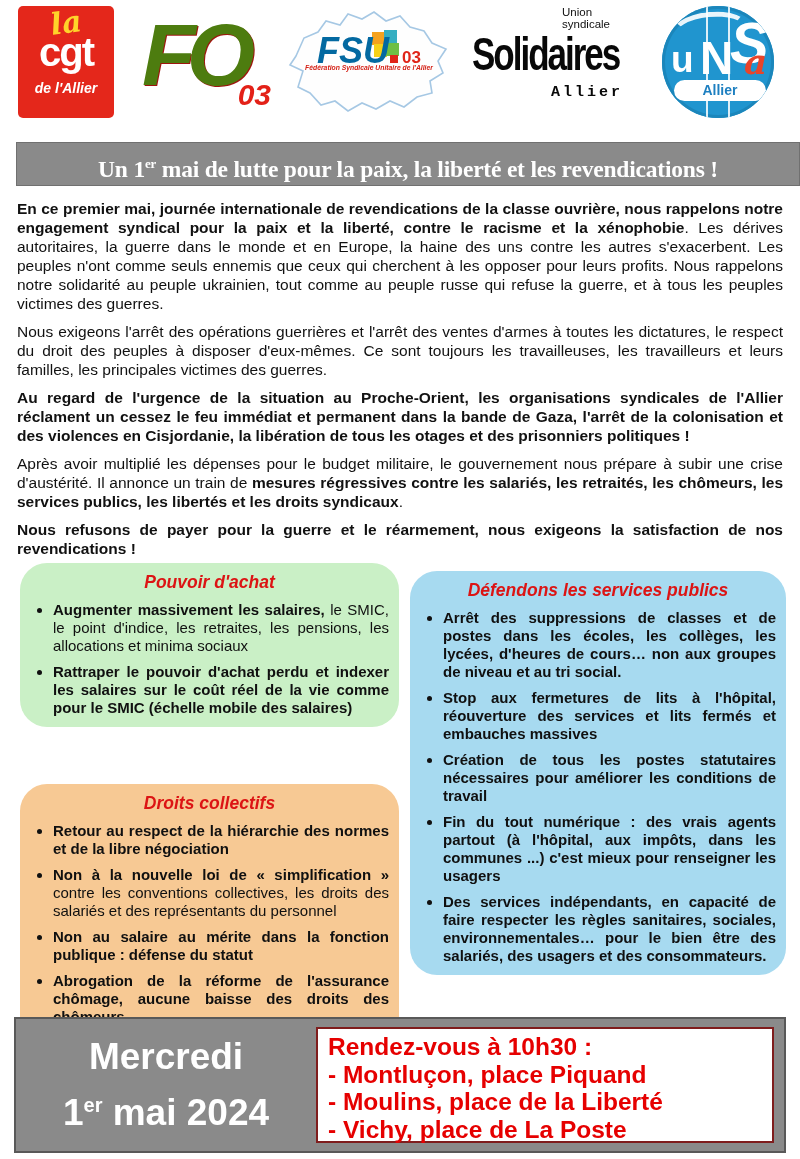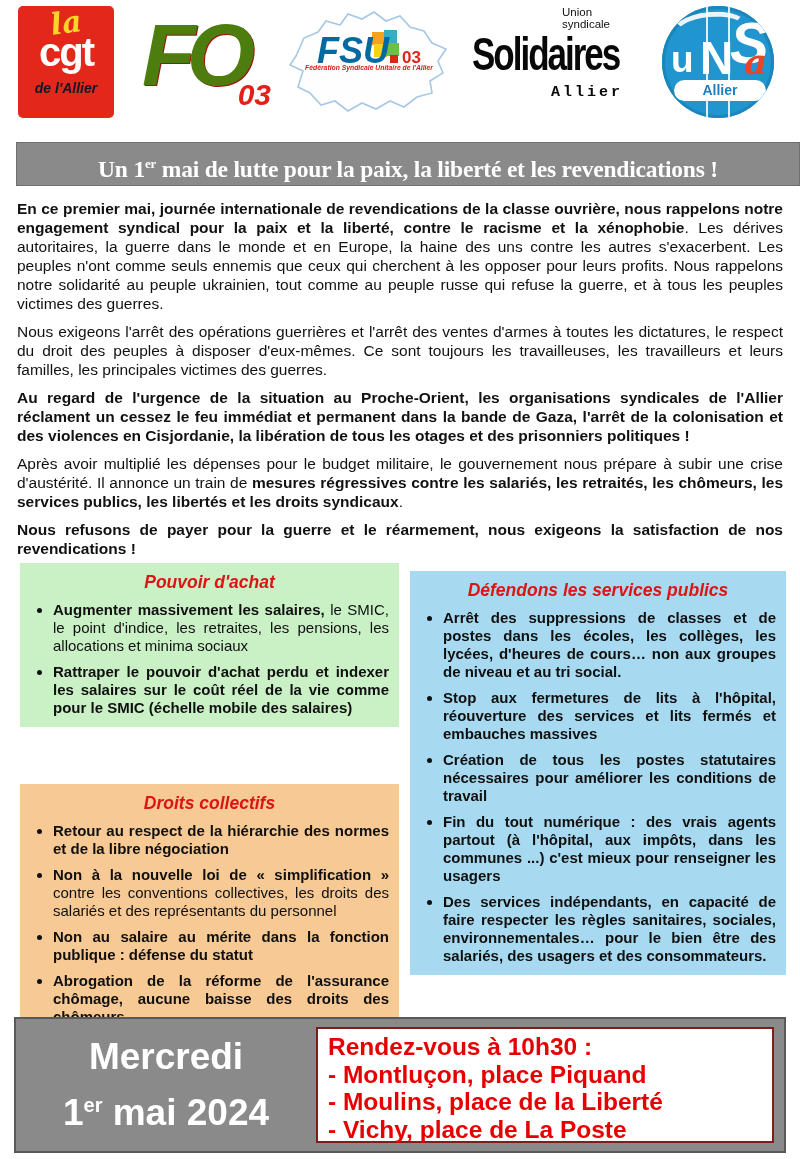--- a/index.html
+++ b/index.html
@@ -5,21 +5,21 @@
   html,body{margin:0;padding:0;background:#ffffff;}
   body{width:800px;height:1159px;position:relative;font-family:"Liberation Sans",sans-serif;color:#111;}
   .abs{position:absolute;}
 
   
   .logo{position:absolute;top:6px;}
   
   .cgt{left:18px;width:96px;height:112px;background:#e4271b;border-radius:5px;text-align:center;overflow:hidden;}
   .cgt .la{display:block;font-family:"DejaVu Serif",serif;font-style:italic;font-weight:bold;font-size:30px;color:#ffd42a;transform:rotate(-8deg);margin-top:2px;line-height:30px;}
   .cgt .cgt-word{display:block;font-size:40px;font-weight:900;color:#ffffff;line-height:36px;letter-spacing:-2px;margin-top:-4px;}
-  .cgt .cgt-sub{display:block;font-size:14px;font-weight:bold;font-style:italic;color:#0f172a;margin-top:10px;}
+  .cgt .cgt-sub{display:block;font-size:14px;font-weight:bold;font-style:italic;color:#ffffff;margin-top:10px;}
   
   .fo{left:142px;width:125px;height:108px;}
   .fo .fo-word{font-style:italic;font-weight:900;font-size:88px;line-height:98px;color:#4d7c0f;letter-spacing:-9px;text-shadow:1px 1px 0 #9e140e;}
   .fo .fo-num{position:absolute;right:-4px;bottom:2px;font-style:italic;font-weight:900;font-size:30px;color:#e32118;}
   
   .fsu{left:280px;width:178px;height:110px;}
   .fsu svg{position:absolute;left:0;top:0;}
   .fsu .fsu-inner{position:absolute;left:0;top:24px;width:100%;text-align:center;}
   .fsu .sq{position:absolute;width:13px;height:13px;}
   .fsu .sq1{background:#f5a21e;left:92px;top:26px;}
@@ -49,21 +49,21 @@
   
   .banner{left:16px;top:142px;width:784px;height:44px;background:#8a8a8a;border:1px solid #707070;box-sizing:border-box;text-align:center;line-height:42px;color:#ffffff;font-weight:bold;font-size:23.5px;letter-spacing:-0.2px;font-family:Liberation Serif, serif;}
   .banner sup{font-size:13px;}
 
   
   .body-text{left:17px;top:199px;width:766px;}
   .body-text p{margin:0 0 9px 0;font-size:15.5px;line-height:19px;text-align:justify;}
   .b{font-weight:bold;}
 
   
-  .box{position:absolute;box-sizing:border-box;padding:7px 10px 10px 10px;}
+  .box{position:absolute;box-sizing:border-box;padding:7px 10px 10px 10px;border-radius:27px;}
   .box h2{margin:2px 0 8px 0;text-align:center;color:#dc1414;font-style:italic;font-weight:bold;font-size:17.5px;}
   .box ul{margin:0;padding-left:23px;}
   .box li{margin-bottom:8px;font-size:15px;line-height:18px;text-align:justify;font-weight:bold;color:#101010;}
   .box li:last-child{margin-bottom:0;}
   .reg{font-weight:normal;}
   .box-green{left:20px;top:563px;width:379px;background:#caf0c6;}
   .box-orange{left:20px;top:784px;width:379px;background:#f7c994;}
   .box-blue{left:410px;top:571px;width:376px;background:#a7daf0;}
 
   

